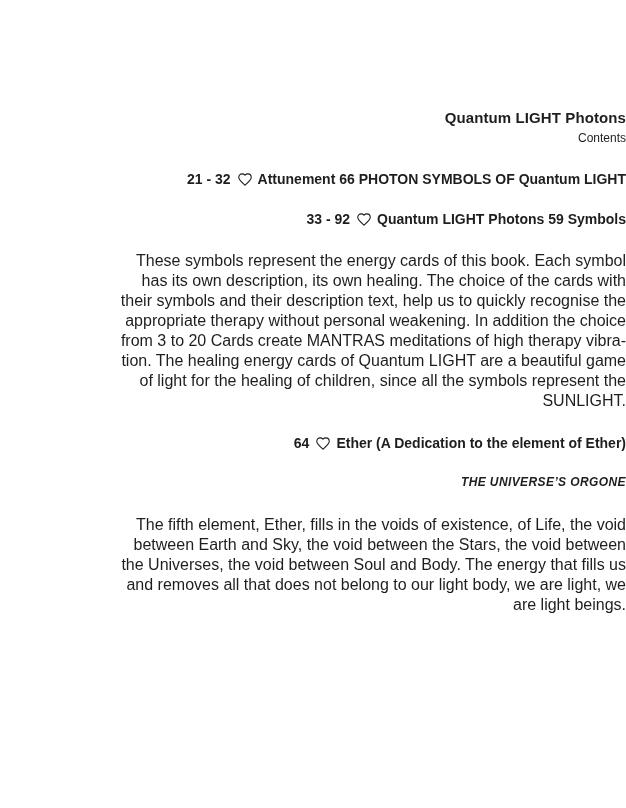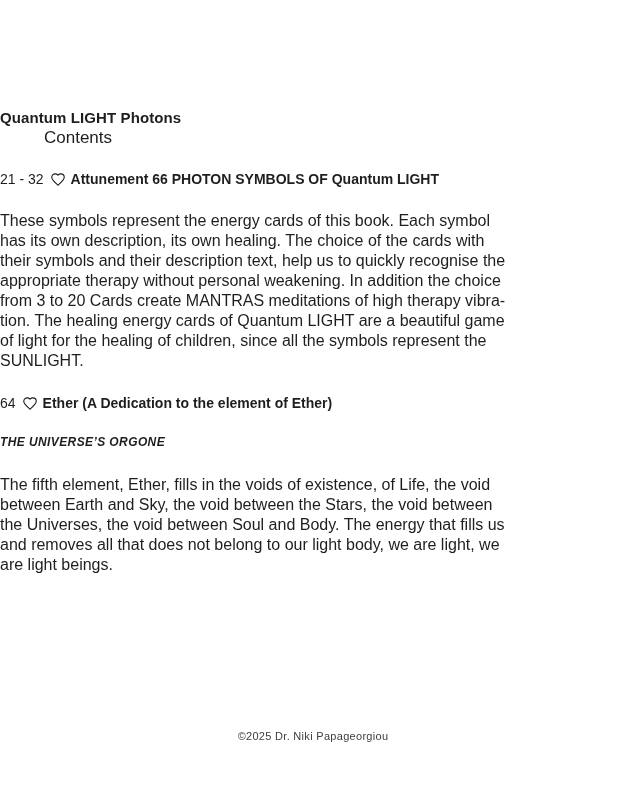--- a/index.html
+++ b/index.html
@@ -10,43 +10,43 @@
   body {
     width: 626px;
     height: 808px;
     position: relative;
     font-family: "Liberation Sans", "DejaVu Sans", sans-serif;
     color: #1e1e1e;
     -webkit-font-smoothing: antialiased;
   }
   .page {
     padding-top: 108px;
-    text-align: left;
+    text-align: right;
   }
   .title {
     font-size: 15px;
     font-weight: 700;
     line-height: 20px;
     letter-spacing: 0.1px;
   }
   .subtitle {
-    font-size: 17px;
+    font-size: 12px;
     line-height: 20px;
     margin-left: 44px;
   }
   .toc-line {
     font-size: 14px;
     line-height: 20px;
     white-space: nowrap;
   }
   .toc-line.first { margin-top: 21px; }
   .toc-line.second { margin-top: 20px; }
   .toc-line.third { margin-top: 22px; }
   .toc-pages {
-    font-weight: 400;
+    font-weight: 700;
   }
   .toc-label {
     font-weight: 700;
   }
   .heart {
     width: 16px;
     height: 15px;
     margin: 0 5px 0 6px;
     vertical-align: -3px;
   }
@@ -85,20 +85,25 @@
 
   <div class="title">Quantum LIGHT Photons</div>
   <div class="subtitle">Contents</div>
 
   <div class="toc-line first">
     <span class="toc-pages">21 - 32</span><svg class="heart" viewBox="0 0 24 24">
         <path d="M12 21.1l-1.45-1.32C5.4 15.36 2 12.28 2 8.5 2 5.42 4.42 3 7.5 3c1.74 0 3.41.81 4.5 2.09C13.09 3.81 14.76 3 16.5 3 19.58 3 22 5.42 22 8.5c0 3.78-3.4 6.86-8.55 11.28L12 21.1z" fill="none" stroke="#1a1a1a" stroke-width="1.7"></path>
       </svg><span class="toc-label">Attunement 66 PHOTON SYMBOLS OF Quantum LIGHT</span>
   </div>
 
+  <div class="toc-line second">
+    <span class="toc-pages">33 - 92</span><svg class="heart" viewBox="0 0 24 24">
+        <path d="M12 21.1l-1.45-1.32C5.4 15.36 2 12.28 2 8.5 2 5.42 4.42 3 7.5 3c1.74 0 3.41.81 4.5 2.09C13.09 3.81 14.76 3 16.5 3 19.58 3 22 5.42 22 8.5c0 3.78-3.4 6.86-8.55 11.28L12 21.1z" fill="none" stroke="#1a1a1a" stroke-width="1.7"></path>
+      </svg><span class="toc-label">Quantum LIGHT Photons 59 Symbols</span>
+  </div>
 
   <p class="para symbols">These symbols represent the energy cards of this book. Each symbol
 has its own description, its own healing. The choice of the cards with
 their symbols and their description text, help us to quickly recognise the
 appropriate therapy without personal weakening. In addition the choice
 from 3 to 20 Cards create MANTRAS meditations of high therapy vibra-
 tion. The healing energy cards of Quantum LIGHT are a beautiful game
 of light for the healing of children, since all the symbols represent the
 SUNLIGHT.</p>
 
@@ -112,14 +117,13 @@
 
   <p class="para ether">The fifth element, Ether, fills in the voids of existence, of Life, the void
 between Earth and Sky, the void between the Stars, the void between
 the Universes, the void between Soul and Body. The energy that fills us
 and removes all that does not belong to our light body, we are light, we
 are light beings.</p>
 
 </div>
 
 <div class="footer">
-  <div>©2025 Dr. Niki Papageorgiou</div>
 </div>
 
 </body></html>

